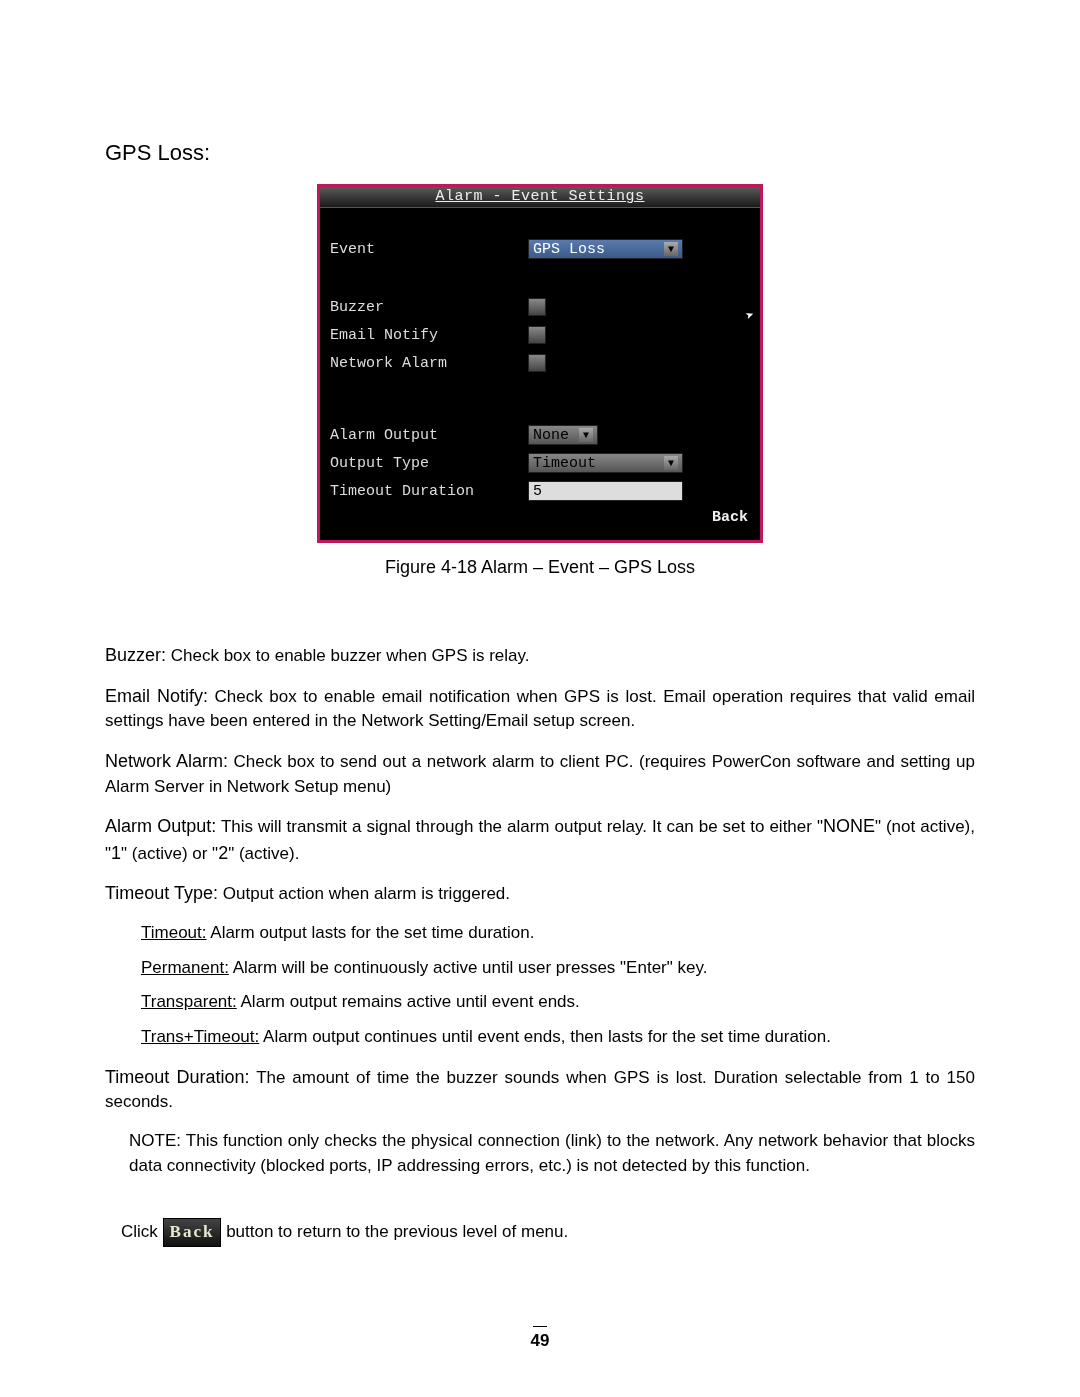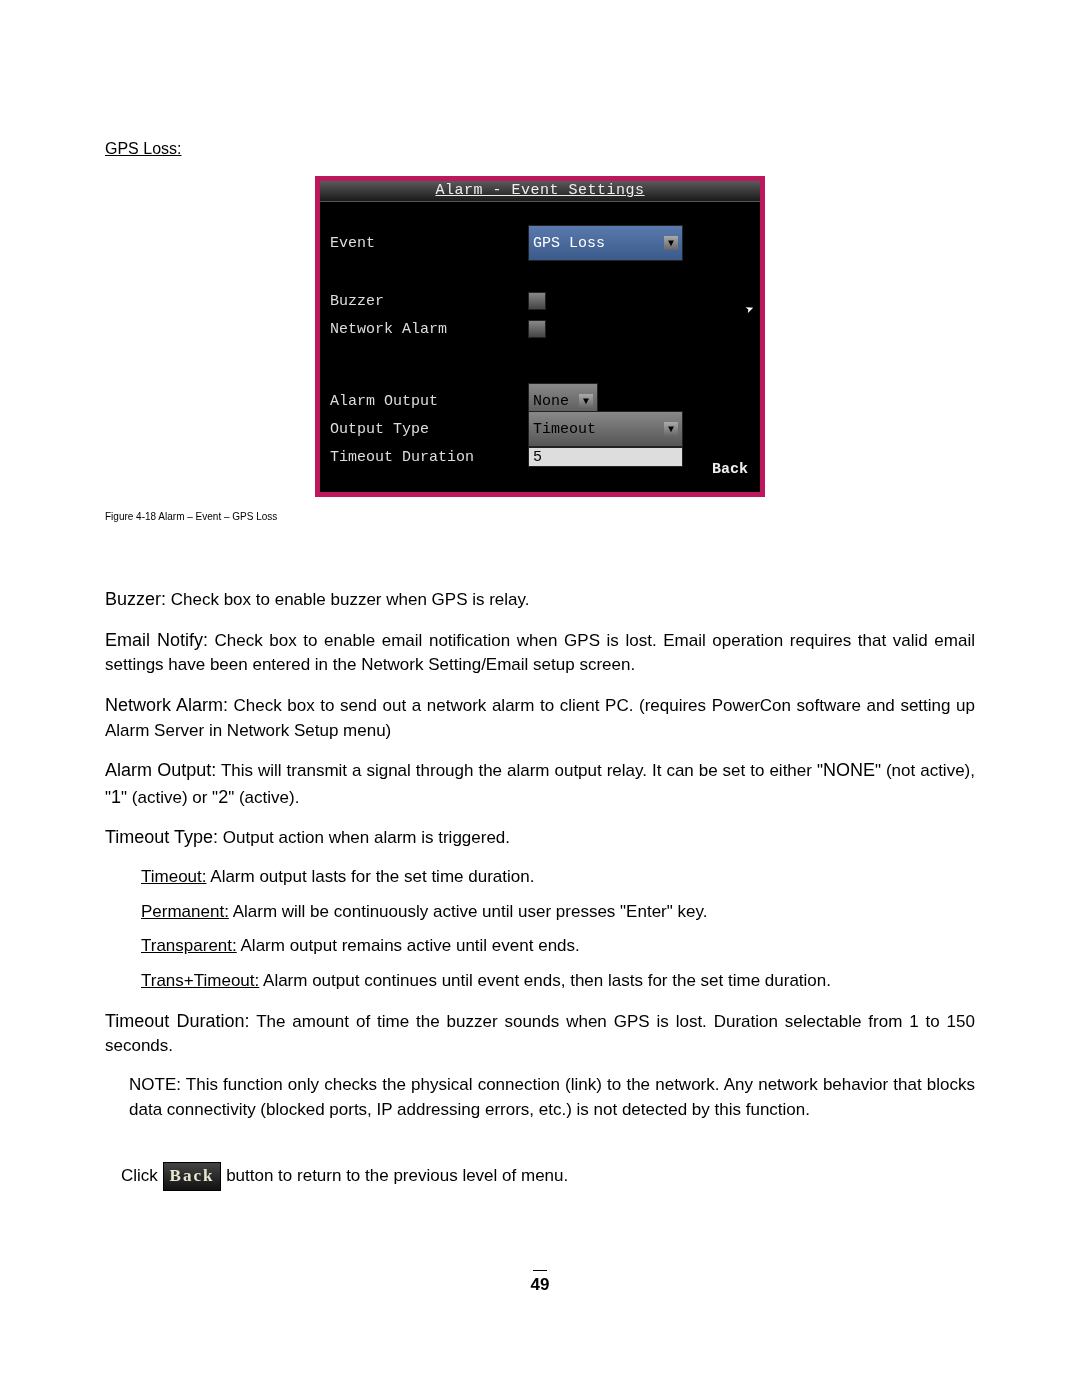--- a/index.html
+++ b/index.html
@@ -8,34 +8,33 @@
     background: #fff;
     font-family: Arial, Helvetica, sans-serif;
     color: #000;
     width: 1080px;
   }
   .page {
     padding: 140px 105px 60px 105px;
     box-sizing: border-box;
   }
   .section-heading {
-    font-size: 16px;
-    text-decoration: underline;
+    font-size: 22px;
     margin-bottom: 18px;
   }
   .figure-wrap {
     text-align: center;
     margin: 10px 0 20px 0;
   }
   .dvr-screen {
     display: inline-block;
     width: 440px;
     background: #000;
-    border: 5px solid #be185d;
-    padding: 0 0 18px 0;
+    border: 3px solid #be185d;
+    padding: 0 0 32px 0;
     text-align: left;
     position: relative;
     font-family: "Courier New", monospace;
     color: #ccc;
     font-size: 15px;
   }
   .dvr-titlebar {
     height: 20px;
     background: linear-gradient(#5a5a5a, #1a1a1a);
     border-bottom: 1px solid #555;
@@ -59,21 +58,21 @@
     width: 190px;
     text-align: left;
     padding-right: 8px;
     color: #ddd;
   }
   .dvr-select {
     background: #4a6a9a;
     background: linear-gradient(#5a7aae, #3a5a8a);
     border: 1px solid #222;
     color: #fff;
-    height: 36px;
+    height: 20px;
     display: flex;
     align-items: center;
     padding: 0 4px;
     box-sizing: border-box;
   }
   .dvr-select .arrow {
     width: 14px;
     height: 14px;
     background: #888;
     background: linear-gradient(#aaa, #666);
@@ -116,23 +115,23 @@
   }
   .cursor {
     position: absolute;
     right: 6px;
     top: 120px;
     color: #fff;
     font-size: 14px;
     transform: rotate(-20deg);
   }
   .figure-caption {
-    font-size: 10px;
+    font-size: 18px;
     margin-top: 14px;
-    text-align: left;
+    text-align: center;
   }
   .para {
     font-size: 17px;
     line-height: 1.45;
     margin: 14px 0;
     text-align: justify;
   }
   .para .term { font-size: 18px; }
   .para .mono-key { font-size: 18px; }
   .sub-list {
@@ -201,20 +200,24 @@
           </div>
         </div>
 
         <div class="gap"></div>
 
         <div class="dvr-row">
           <div class="dvr-label">Buzzer</div>
           <div class="dvr-check"></div>
         </div>
         <div class="dvr-row">
+          <div class="dvr-label">Email Notify</div>
+          <div class="dvr-check"></div>
+        </div>
+        <div class="dvr-row">
           <div class="dvr-label">Network Alarm</div>
           <div class="dvr-check"></div>
         </div>
 
         <div class="gap"></div>
         <div class="gap-sm"></div>
 
         <div class="dvr-row">
           <div class="dvr-label">Alarm Output</div>
           <div class="dvr-select grey" style="width:70px;">

